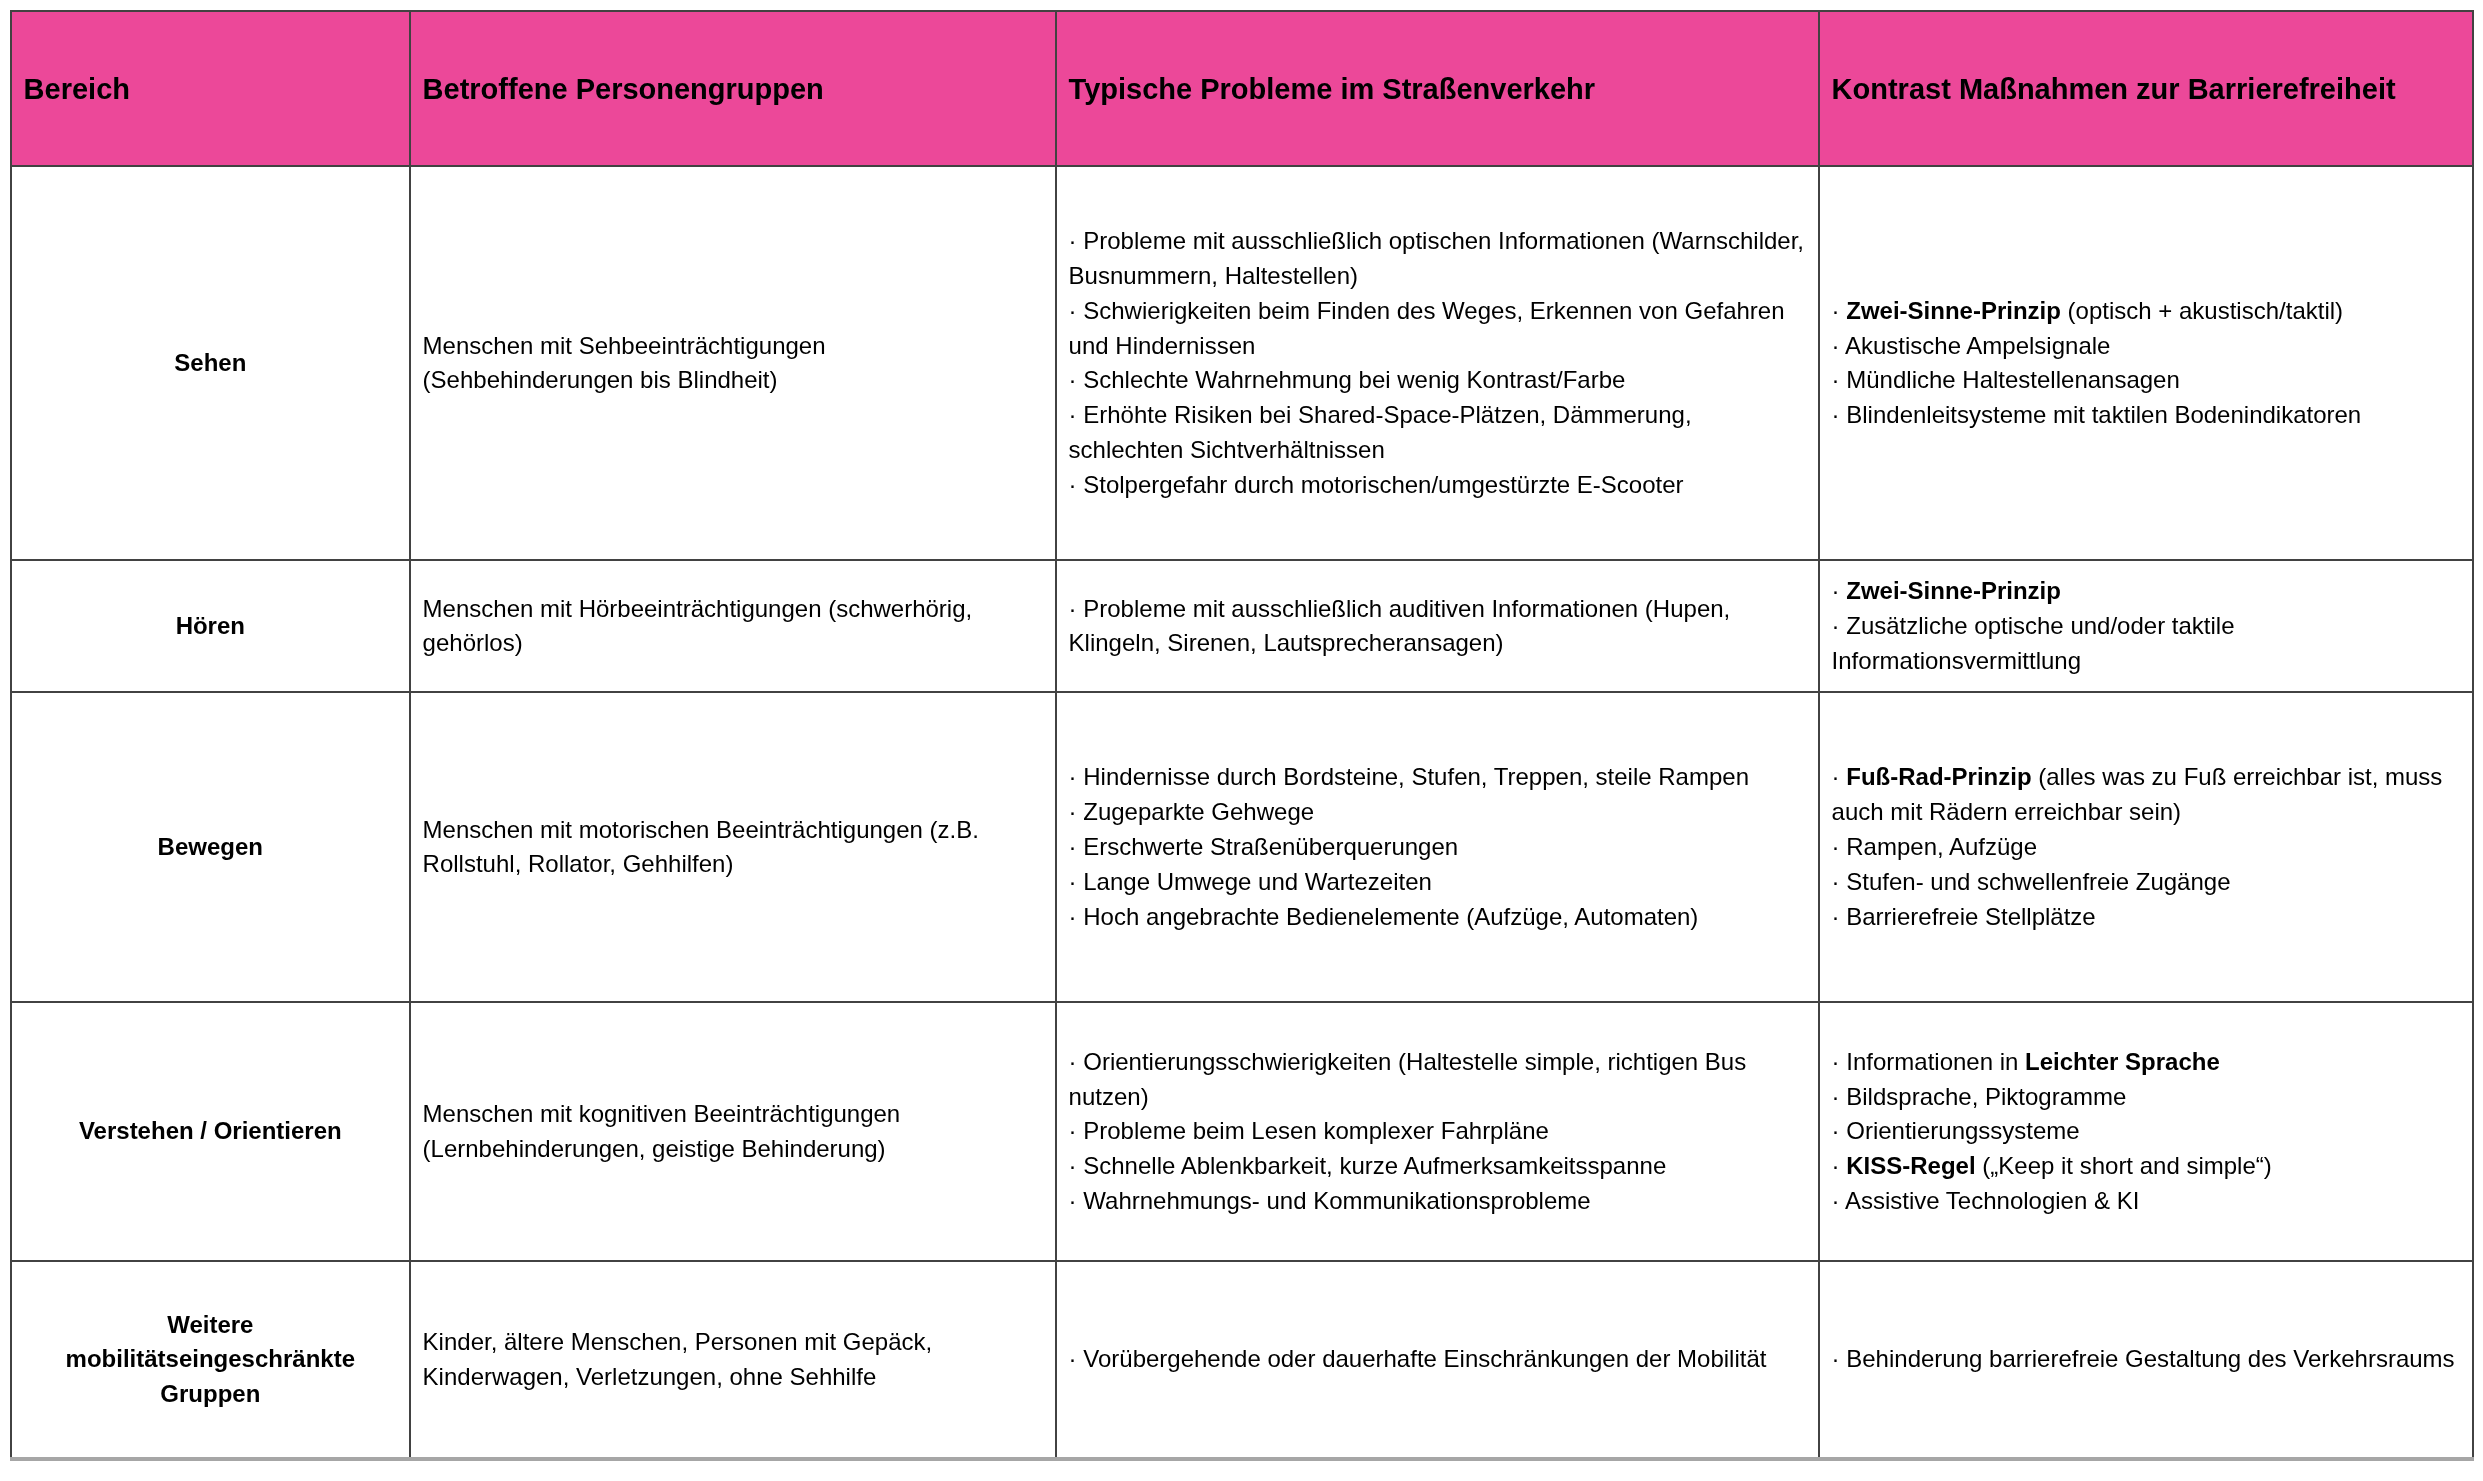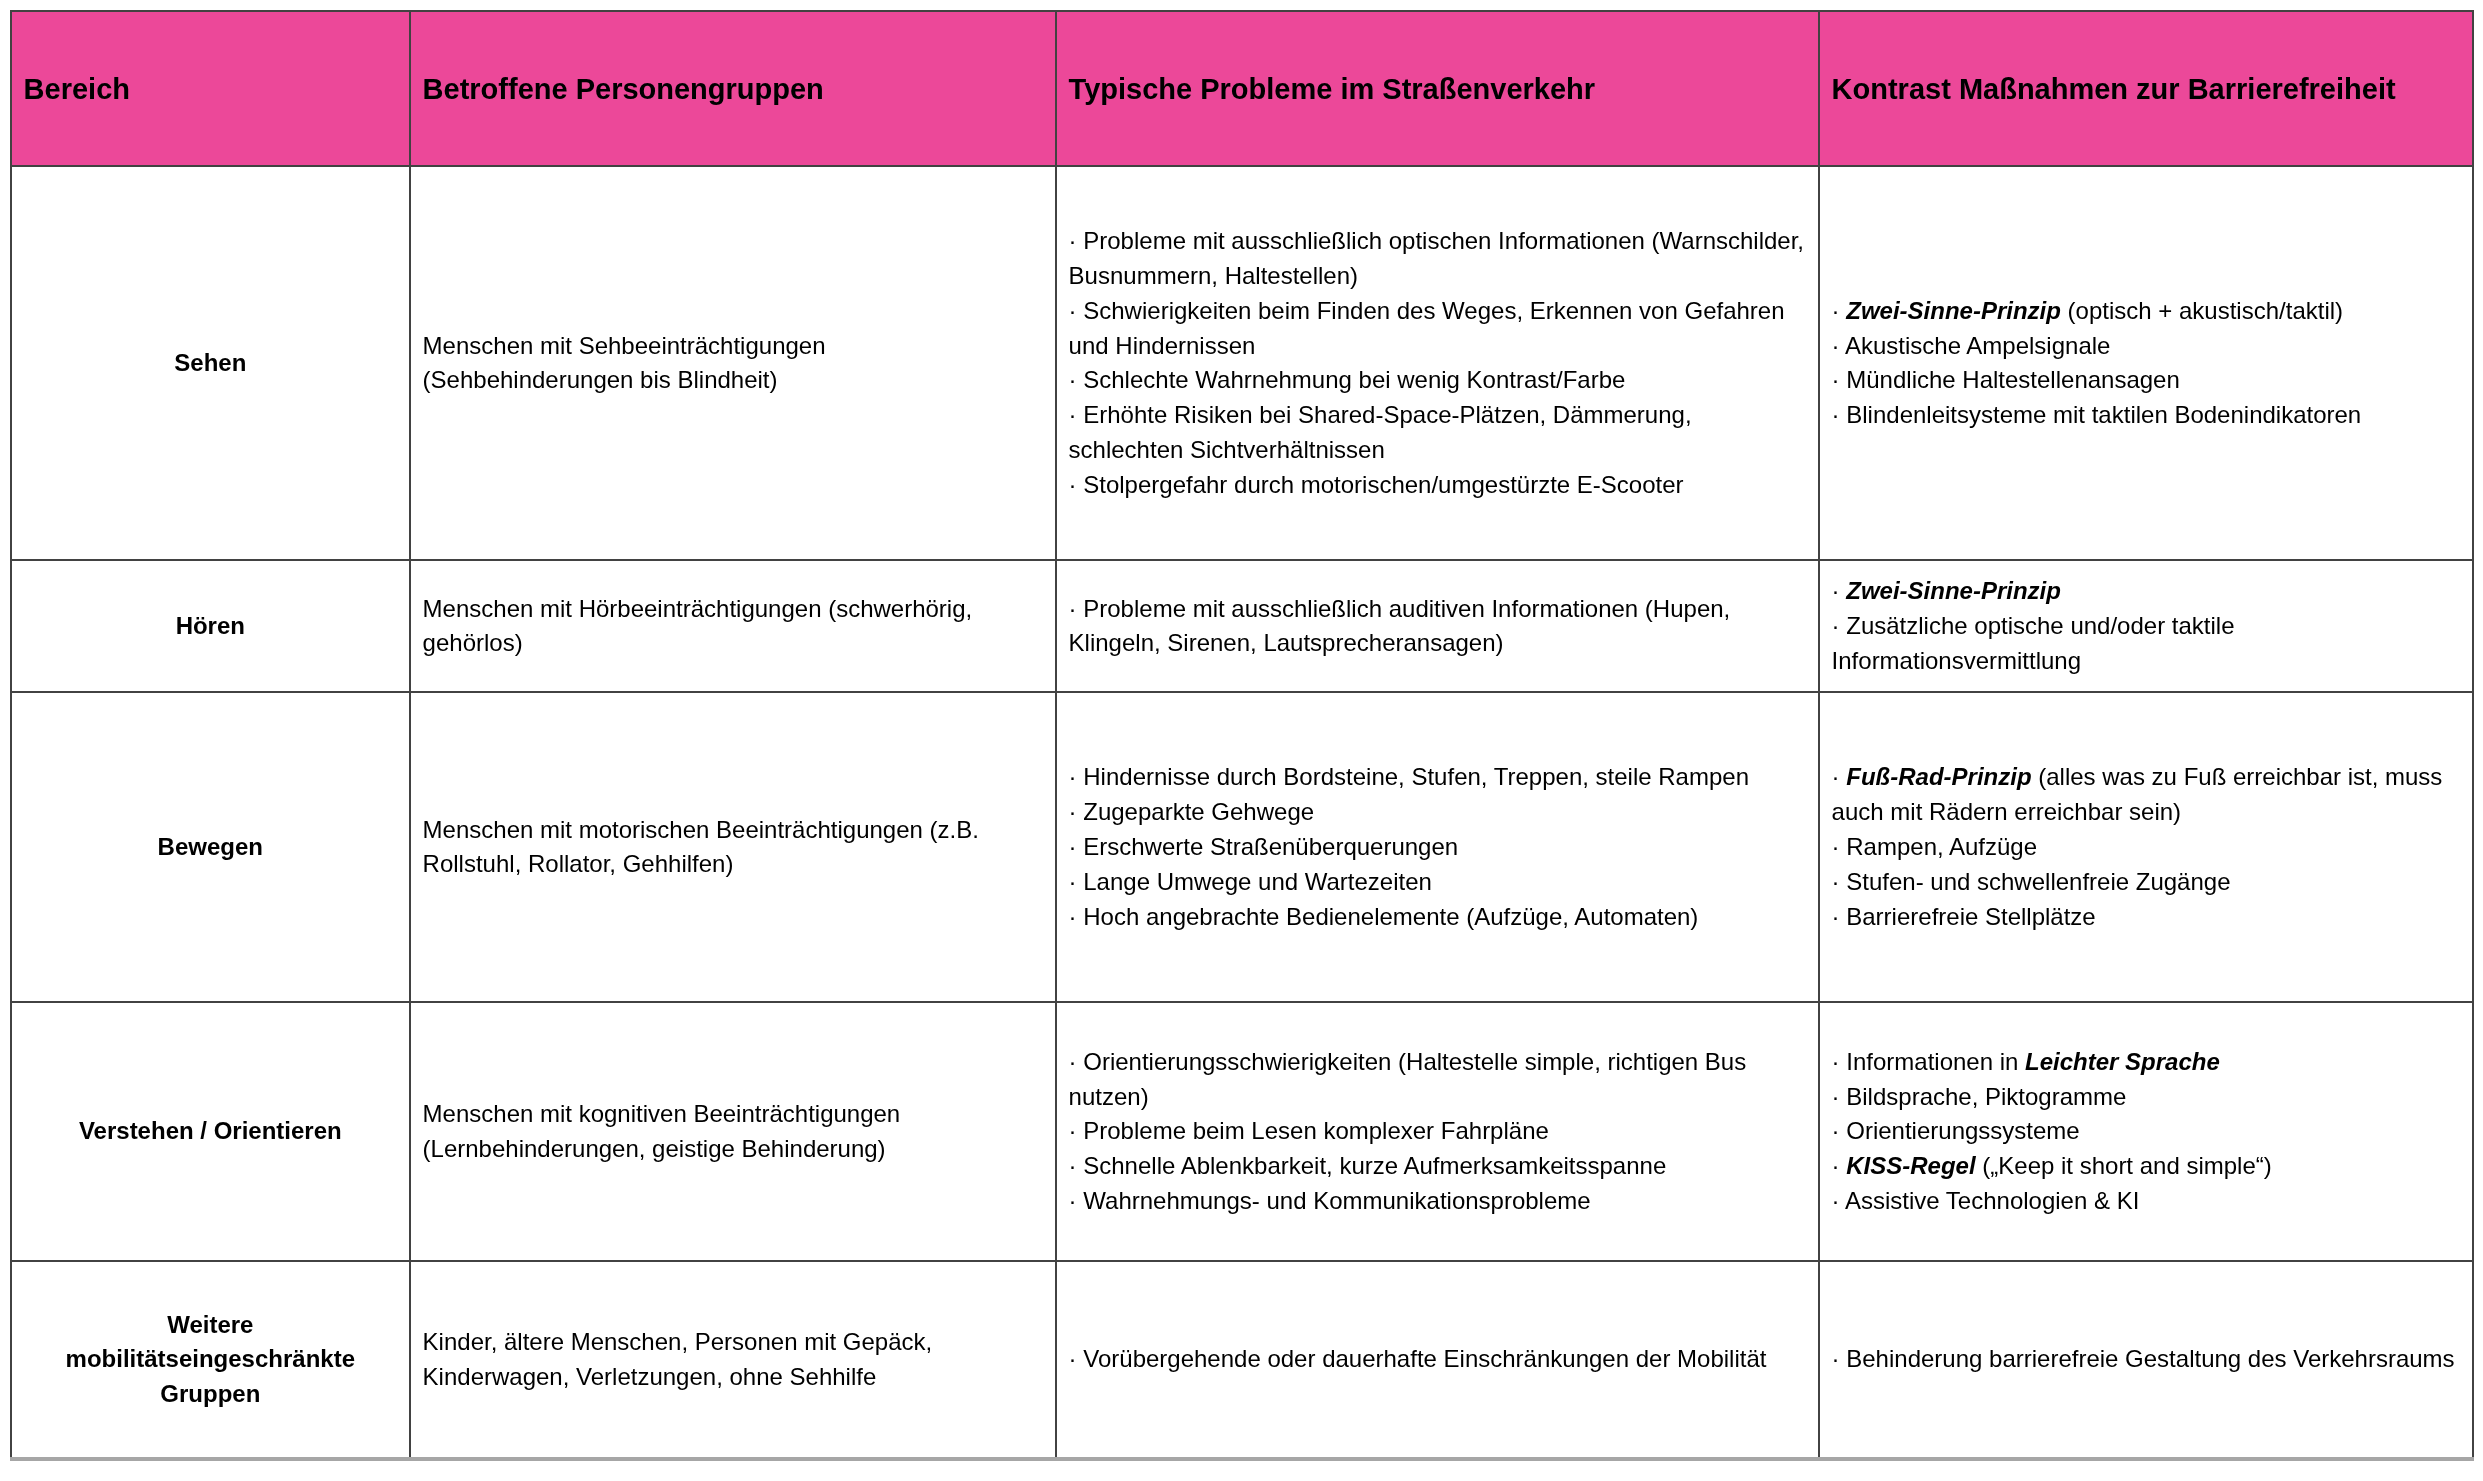--- a/index.html
+++ b/index.html
@@ -48,21 +48,21 @@
     font-weight: bold;
     background: #ffffff;
     text-align: center;
   }
   tbody tr:nth-child(1) { height: 394px; }
   tbody tr:nth-child(2) { height: 132px; }
   tbody tr:nth-child(3) { height: 310px; }
   tbody tr:nth-child(4) { height: 259px; }
   tbody tr:nth-child(5) { height: 198px; }
   .bullet-item { line-height: 1.45; }
-  .b { font-weight: bold; font-style: italic; }
+  .b { font-weight: bold; }
 </style>
 </head>
 <body>
 
 <div class="page">
   <table class="matrix">
     <colgroup>
       <col class="c1">
         <col class="c2">
         <col class="c3">

